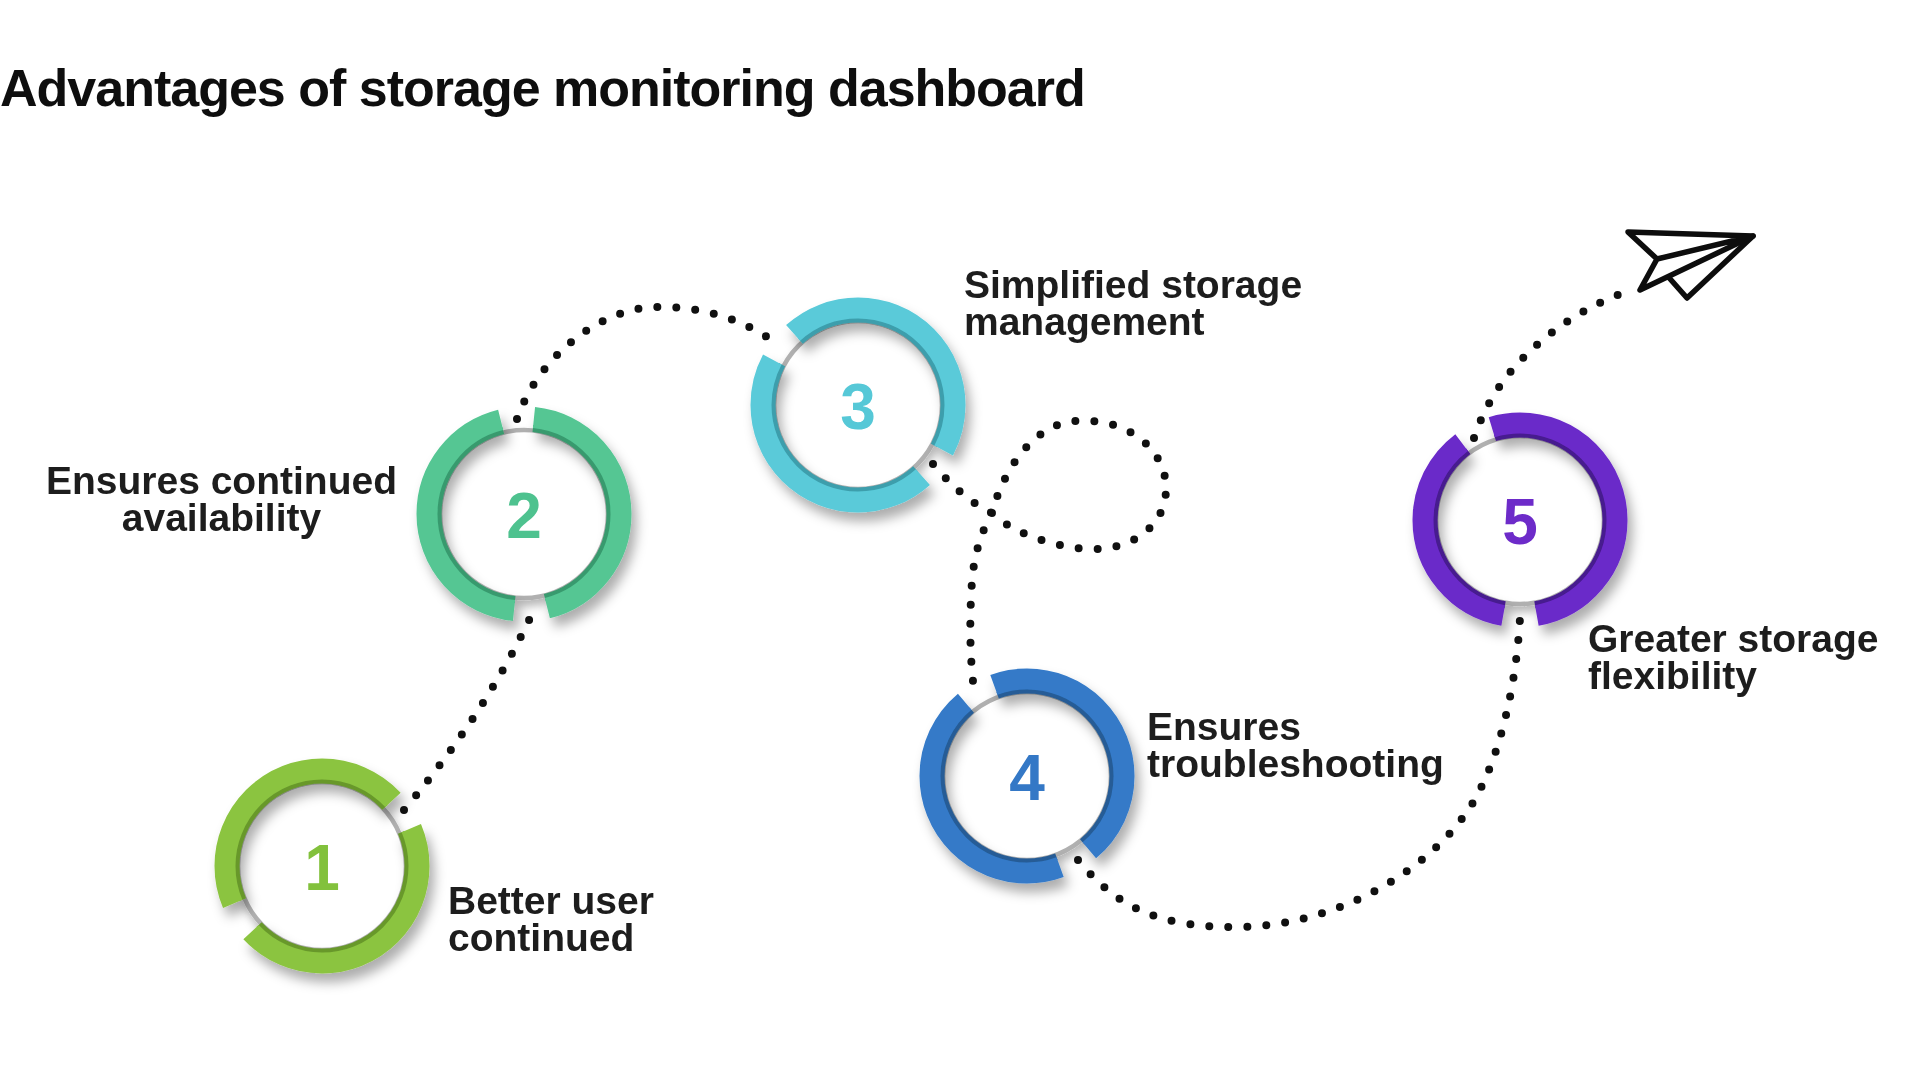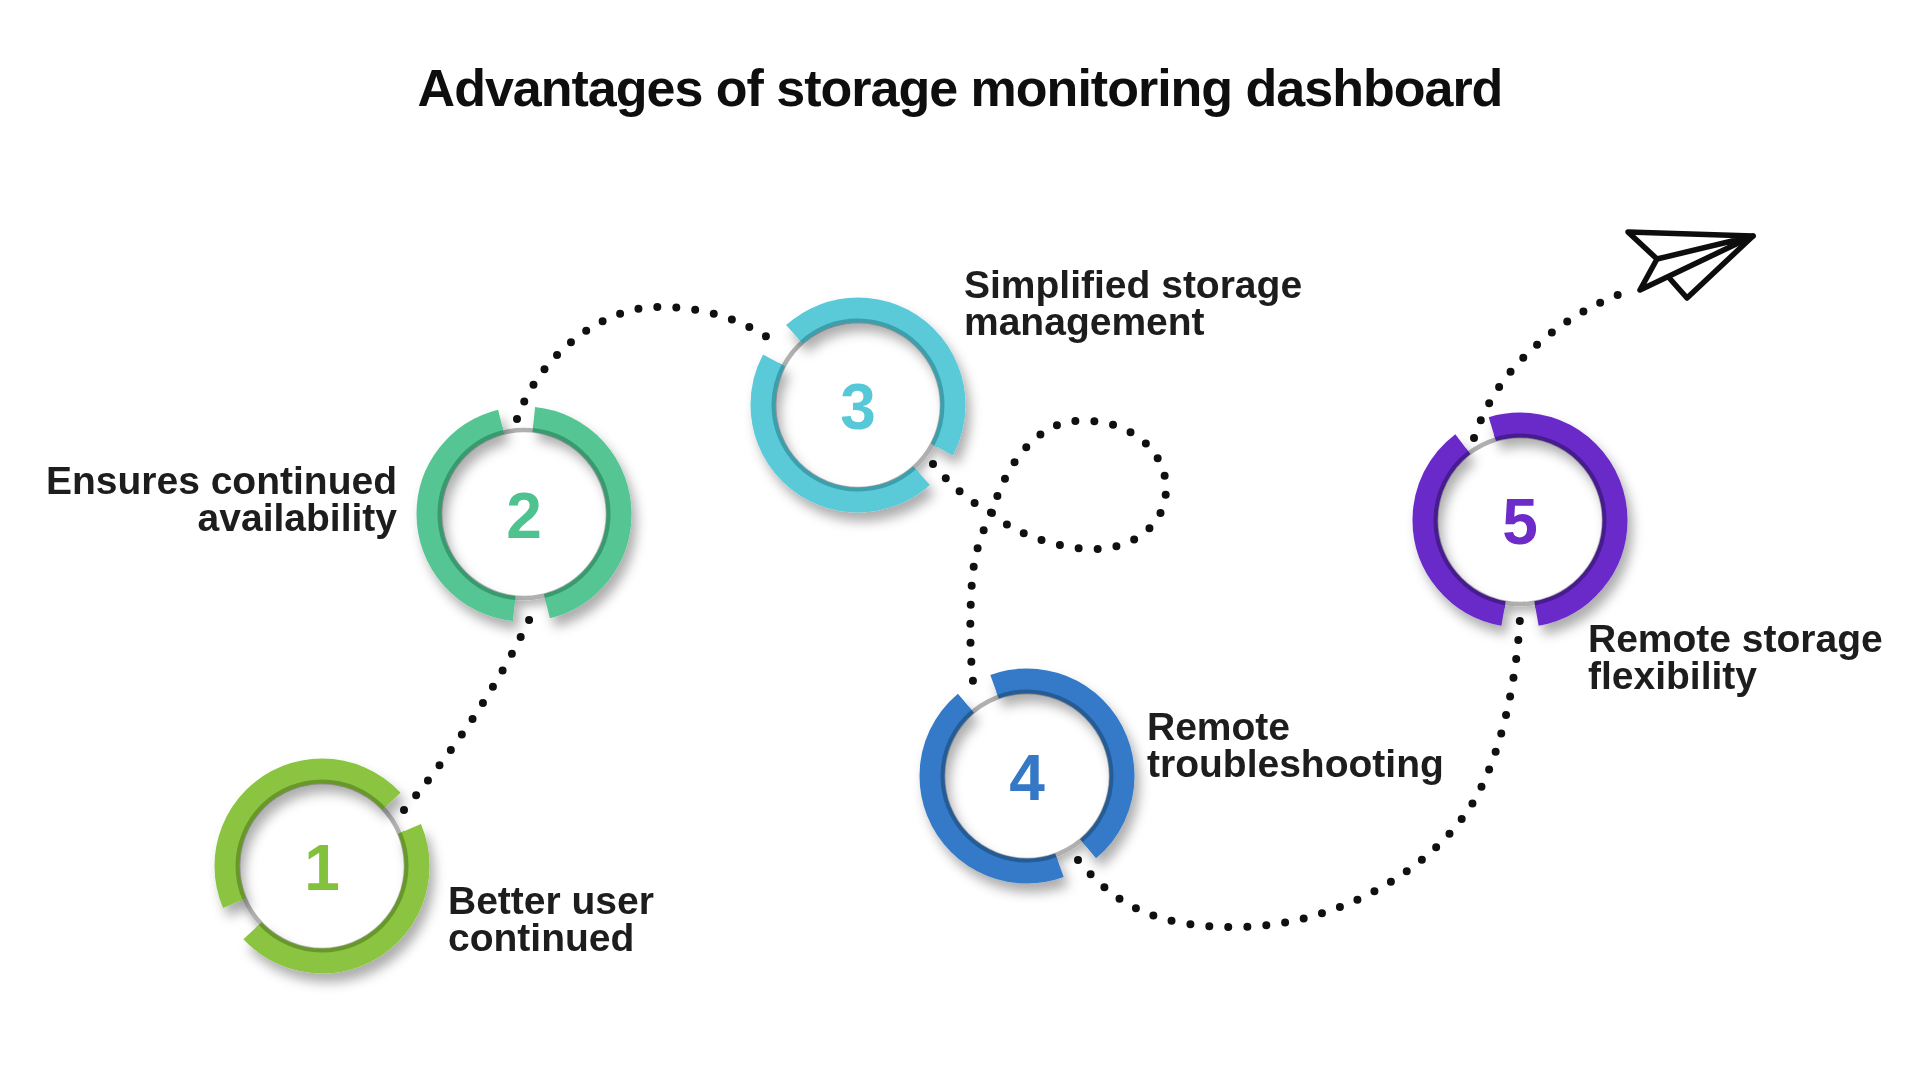--- a/index.html
+++ b/index.html
@@ -6,21 +6,21 @@
   body {
     width: 1920px; height: 1080px;
     position: relative;
     background: #ffffff;
     overflow: hidden;
     font-family: "Liberation Sans", sans-serif;
   }
   .title {
     position: absolute;
     top: 58px; left: 0; width: 100%;
-    text-align: center;
+    text-align: left;
     font-size: 52px;
     font-weight: bold;
     letter-spacing: -1px;
     color: #0e0e0e;
   }
   svg.diagram { position: absolute; left: 0; top: 0; }
   .inner  { fill: #ffffff; stroke: #b0b0b0; stroke-width: 4.5; }
   .bevel  { fill: none; stroke-width: 7; }
   .arc    { fill: none; stroke-width: 21; }
   .dots   { fill: none; stroke: #101010; stroke-width: 8;
@@ -34,21 +34,21 @@
                   stroke-linejoin: round; stroke-linecap: round; }
   .label {
     position: absolute;
     font-size: 39px;
     font-weight: bold;
     line-height: 37px;
     color: #1d1d1d;
     white-space: pre-line;
   }
   .label-1 { left: 448px;  top: 882px; }
-  .label-2 { right: 1523px; top: 462px; text-align: right; }
+  .label-2 { right: 1523px; top: 462px; text-align: center; }
   .label-3 { left: 964px;  top: 266px; }
   .label-4 { left: 1147px; top: 708px; }
   .label-5 { left: 1588px; top: 620px; }
 </style>
 </head>
 <body>
 
 <div class="title">Advantages of storage monitoring dashboard</div>
 
 <svg class="diagram" width="1920" height="1080" viewBox="0 0 1920 1080">
@@ -118,16 +118,16 @@
     <path class="plane-lines" d="M1753 236 L1628 232 L1657 259 L1753 236 M1657 259 L1640 290 L1753 236"></path>
   </g>
 </svg>
 
 <div class="label label-1">Better user
 continued</div>
 <div class="label label-2">Ensures continued
 availability</div>
 <div class="label label-3">Simplified storage
 management</div>
-<div class="label label-4">Remote
+<div class="label label-4">Ensures
 troubleshooting</div>
-<div class="label label-5">Remote storage
+<div class="label label-5">Greater storage
 flexibility</div>
 
 </body></html>

